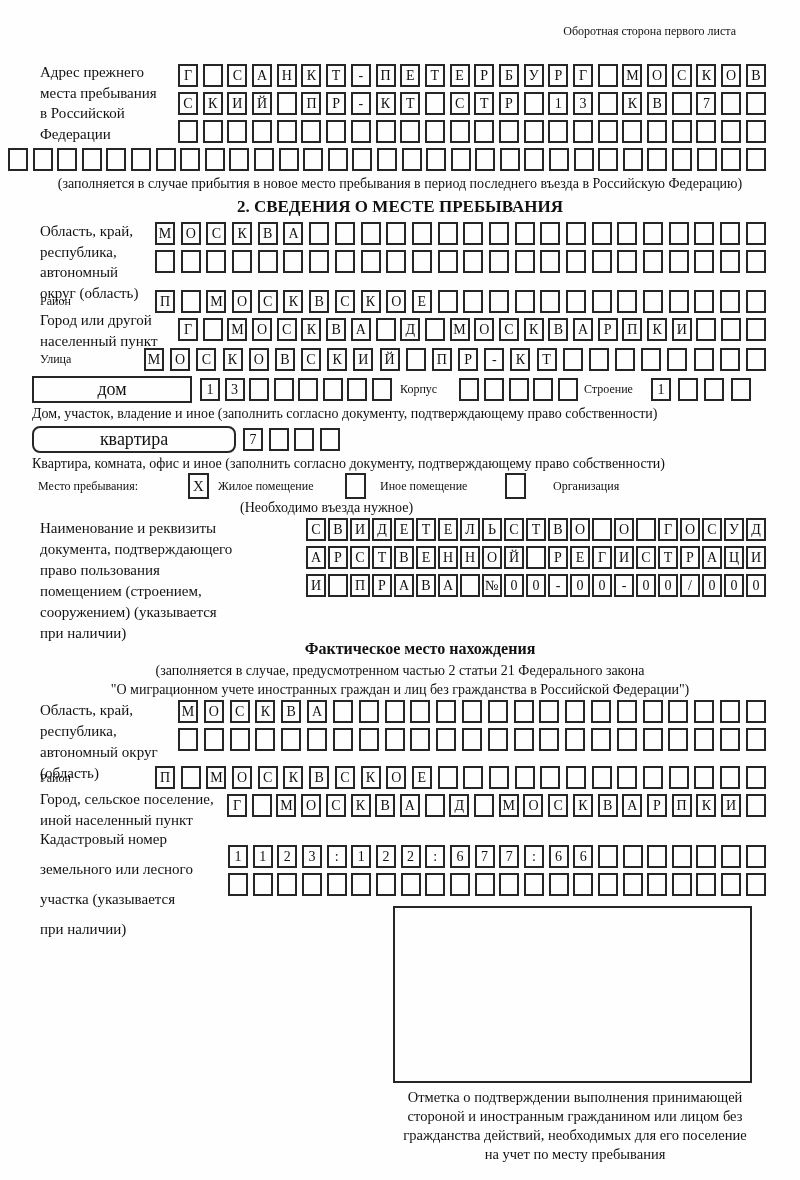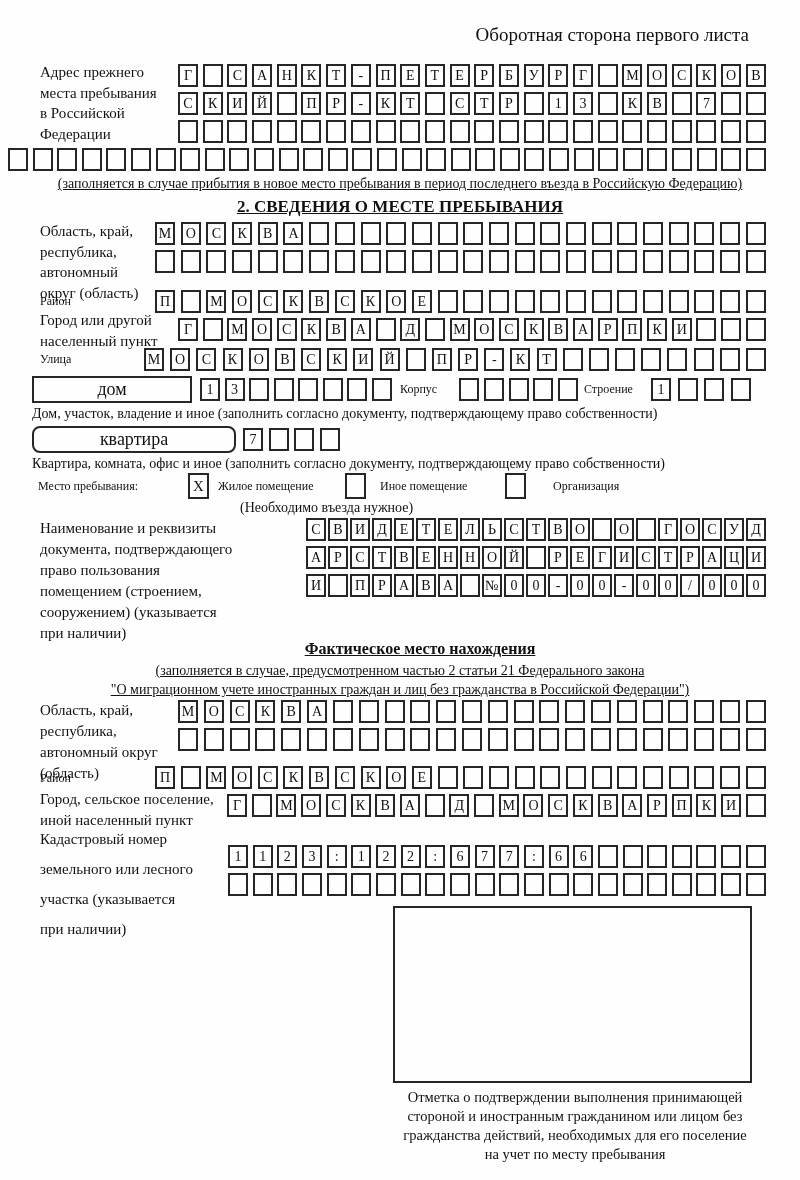--- a/index.html
+++ b/index.html
@@ -18,30 +18,30 @@
   }
   .bigbox{
     position:absolute;border:2px solid #262626;box-sizing:border-box;height:27px;
     display:flex;align-items:center;justify-content:center;font-size:18px;background:#fefefe;
   }
   .checkbox{
     position:absolute;width:21px;height:26px;border:2px solid #262626;box-sizing:border-box;
     display:flex;align-items:center;justify-content:center;font-size:15px;background:#fefefe;
   }
   .caption{font-size:14px;}
-  .center{left:0;width:800px;text-align:center;text-decoration:underline;}
+  .center{left:0;width:800px;text-align:center;}
   .bold{font-weight:bold;}
   .stampbox{position:absolute;border:2px solid #262626;box-sizing:border-box;background:#fefefe;}
 </style>
 </head>
 <body>
 
 <div class="page">
 
-  <div class="abs" style="top:24px;right:51px;font-size:19px;">Оборотная сторона первого листа</div>
+  <div class="abs" style="top:24px;right:64px;font-size:12px;">Оборотная сторона первого листа</div>
 
   <div class="abs lines" style="left:40px;top:62px;">Адрес прежнего
 места пребывания
 в Российской
 Федерации</div>
   <div class="cells" style="left:178px;top:64px;width:588px;">
       <span class="cell">Г</span>
       <span class="cell"></span>
       <span class="cell">С</span>
       <span class="cell">А</span>

